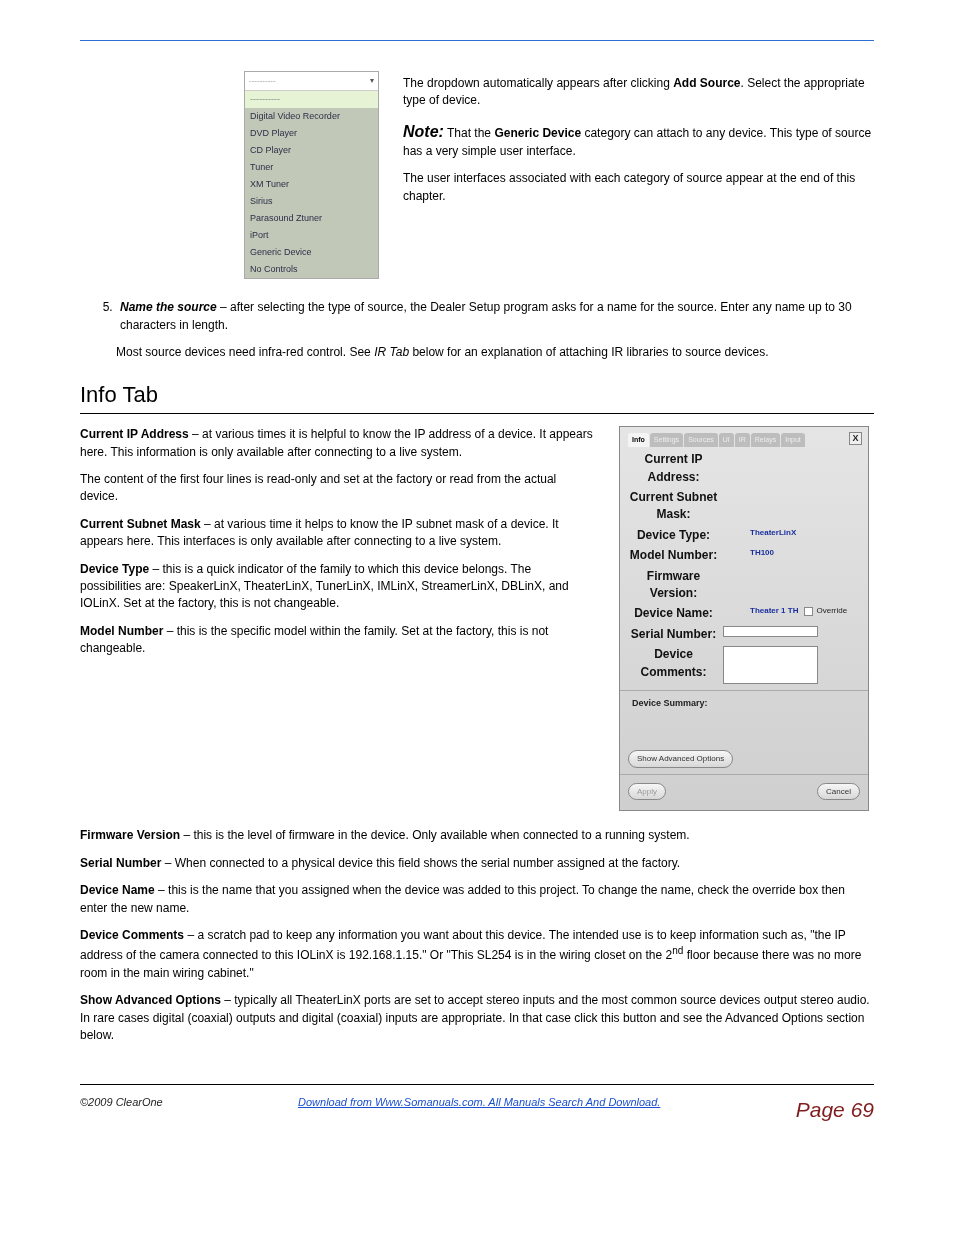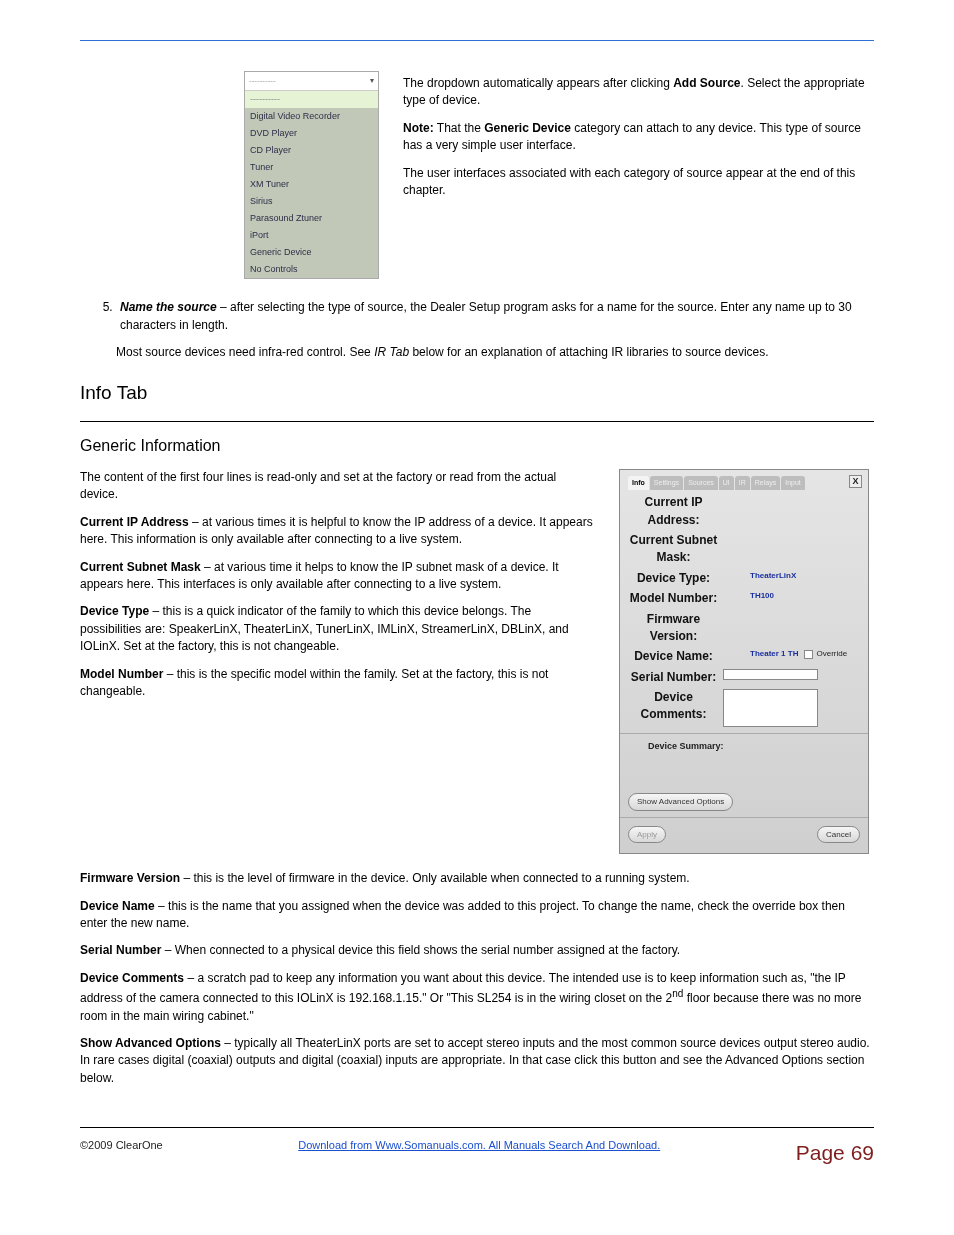--- a/index.html
+++ b/index.html
@@ -8,36 +8,36 @@
     font-size: 13px;
     color: #000;
     background: #fff;
     width: 954px;
     margin: 0 auto;
     padding: 40px 80px 60px 80px;
     line-height: 1.45;
   }
   .top-rule { border-top: 1.5px solid #2e6fd6; margin-bottom: 30px; }
   .bottom-rule { border-top: 1px solid #000; margin-top: 40px; margin-bottom: 10px; }
-  .footer-row { display: flex; justify-content: space-between; font-size: 11px; color: #222; }
+  .footer-row { display: flex; justify-content: space-between; font-size: 11px; color: #222; font-style: italic; }
   .footer-row .center { text-align: center; flex: 1; }
   .footer-row .center a { color: #1a4fcf; text-decoration: underline; }
   .page-num { font-size: 21px; color: #7f1d1d; }
 
   .section-2col { display: flex; gap: 24px; margin-bottom: 20px; }
   .col-left { width: 140px; flex-shrink: 0; }
   .col-figure-right { flex: 0 0 260px; display:flex; align-items:flex-start; justify-content:center; }
 
-  .note-head { font-weight: bold; font-size: 12px; }
+  .note-head { font-weight: bold; font-style: italic; font-size: 16px; }
   p { margin-bottom: 10px; font-size: 12px; color: #000; }
   ol { margin-left: 36px; font-size: 12px; }
   ol li { margin-bottom: 8px; padding-left: 4px; }
   .bold { font-weight: bold; }
   .step-inline { font-style: italic; font-weight: bold; }
-  .heading-lg { font-size: 19px; color: #000; font-weight: normal; margin-bottom: 14px; }
+  .heading-lg { font-size: 22px; color: #000; font-weight: normal; margin-bottom: 2px; }
   .thin-rule { border-top: 1px solid #000; margin-bottom: 12px; }
   .heading-md { font-size: 16px; font-weight: normal; margin-bottom: 12px; }
 
   
   .dropdown-fig { width: 135px; border:1px solid #aaa; background:#fff; font-size:9px; }
   .dropdown-fig .dd-head { display:flex; justify-content:space-between; align-items:center; padding:3px 4px; border-bottom:1px solid #ccc; background:#fff; }
   .dropdown-fig .dd-head .dashes { color:#999; font-size:8px; }
   .dropdown-fig .dd-head .arrow { font-size:8px; color:#555; }
   .dropdown-fig .dd-list { background:#c2c8b8; }
   .dropdown-fig .dd-list .dd-item { padding:2px 5px; color:#2b2f48; font-size:9px; }
@@ -51,21 +51,21 @@
   .dialog-fig .close-x { position:absolute; top:5px; right:6px; background:#eee; border:1px solid #888; width:13px; height:13px; font-size:9px; line-height:11px; text-align:center; font-weight:bold; }
   .dialog-fig .row { display:flex; align-items:flex-start; margin-bottom:3px; }
   .dialog-fig .row .lbl { width:95px; text-align:center; font-weight:bold; font-size:12px; padding-right:4px; color:#111; }
   .dialog-fig .row .val { color:#1a2f9e; font-weight:bold; font-size:8px;margin-left:27px; }
   .dialog-fig .row .input-sm { background:#fff; border:1px solid #888; height:11px; width:95px; }
   .dialog-fig .row .input-lg { background:#fff; border:1px solid #888; height:38px; width:95px; }
   .dialog-fig .row .chk { width:9px; height:9px; background:#fff; border:1px solid #888; display:inline-block; margin-right:3px; }
   .dialog-fig .row .ov-label { font-size:8px; color:#222; }
   .dialog-fig .override-cell { display:flex; align-items:center; margin-left:6px; }
   .dialog-fig .divider { border-top:1px solid #aaa; margin:6px -8px; }
-  .dialog-fig .summary { font-weight:bold; font-size:9px; margin:4px 0 40px 20px; }
+  .dialog-fig .summary { font-weight:bold; font-size:9px; margin:4px 0 40px 4px; }
   .dialog-fig .btn { border:1px solid #888; border-radius:9px; padding:2px 8px; font-size:8px; background:linear-gradient(#f6f6f6,#d8d8d8); display:inline-block; color:#333; }
   .dialog-fig .btn.disabled { color:#999; }
   .dialog-fig .bottom-row { display:flex; justify-content:space-between; margin-top:8px; }
 
   .text-block-with-figure { display:flex; gap:20px; margin-bottom:16px; }
   .text-block-with-figure .txt { flex:1; }
 </style>
 </head>
 <body>
 
@@ -117,26 +117,25 @@
 
 <div style="margin-left:36px; margin-top:10px;">
   <p>
     <span>Most source devices need infra-red control. See </span><span style="font-style:italic;text-align:right;">IR Tab</span><span> below for an explanation of attaching IR libraries to source devices.</span>
   </p>
 </div>
 
 <div style="margin-top:18px;">
   <div class="heading-lg">Info Tab</div>
   <div class="thin-rule"></div>
-  <div class="heading-md">Generic Information</div>
 
   <div class="text-block-with-figure">
     <div class="txt">
+      <p><span class="bold">Current IP Address</span><span> – at various times it is helpful to know the IP address of a device. It appears here. This information is only available after connecting to a live system.</span></p>
       <p>The content of the first four lines is read-only and set at the factory or read from the actual device.</p>
-      <p><span class="bold">Current IP Address</span><span> – at various times it is helpful to know the IP address of a device. It appears here. This information is only available after connecting to a live system.</span></p>
       <p><span class="bold">Current Subnet Mask</span><span> – at various time it helps to know the IP subnet mask of a device. It appears here. This interfaces is only available after connecting to a live system.</span></p>
       <p><span class="bold">Device Type</span><span> – this is a quick indicator of the family to which this device belongs. The possibilities are: SpeakerLinX, TheaterLinX, TunerLinX, IMLinX, StreamerLinX, DBLinX, and IOLinX. Set at the factory, this is not changeable.</span></p>
       <p><span class="bold">Model Number</span><span> – this is the specific model within the family. Set at the factory, this is not changeable.</span></p>
     </div>
     <div class="col-figure-right">
       <div class="dialog-fig">
         <div class="close-x">X</div>
         <div class="tabs">
           <div class="tab active">Info</div>
           <div class="tab">Settings</div>
@@ -188,22 +187,22 @@
         <div class="divider"></div>
         <div class="bottom-row">
           <span class="btn disabled">Apply</span>
           <span class="btn">Cancel</span>
         </div>
       </div>
     </div>
   </div>
 
   <p><span class="bold">Firmware Version</span><span> – this is the level of firmware in the device. Only available when connected to a running system.</span></p>
+  <p><span class="bold">Serial Number</span><span> – When connected to a physical device this field shows the serial number assigned at the factory.</span></p>
   <p><span class="bold">Device Name</span><span> – this is the name that you assigned when the device was added to this project. To change the name, check the override box then enter the new name.</span></p>
-  <p><span class="bold">Serial Number</span><span> – When connected to a physical device this field shows the serial number assigned at the factory.</span></p>
   <p><span class="bold">Device Comments</span><span> – a scratch pad to keep any information you want about this device. The intended use is to keep information such as, "the IP address of the camera connected to this IOLinX is 192.168.1.15." Or "This SL254 is in the wiring closet on the 2</span><sup>nd</sup><span> floor because there was no more room in the main wiring cabinet."</span></p>
   <p><span class="bold">Show Advanced Options</span><span> – typically all TheaterLinX ports are set to accept stereo inputs and the most common source devices output stereo audio. In rare cases digital (coaxial) outputs and digital (coaxial) inputs are appropriate. In that case click this button and see the Advanced Options section below.</span></p>
 </div>
 
 <div class="bottom-rule"></div>
 <div class="footer-row">
   <div>©2009 ClearOne</div>
   <div class="center">
     <a href="#">Download from Www.Somanuals.com. All Manuals Search And Download.</a>
   </div>

